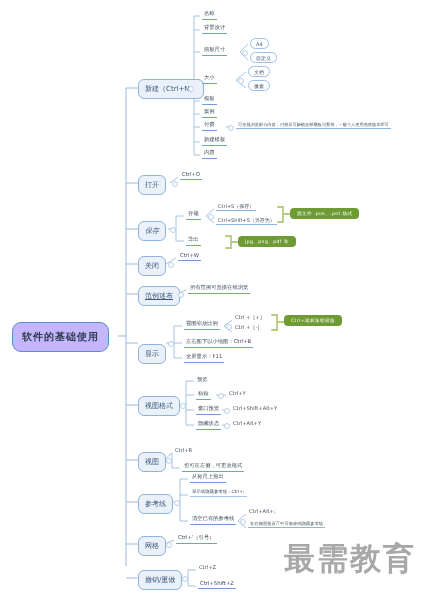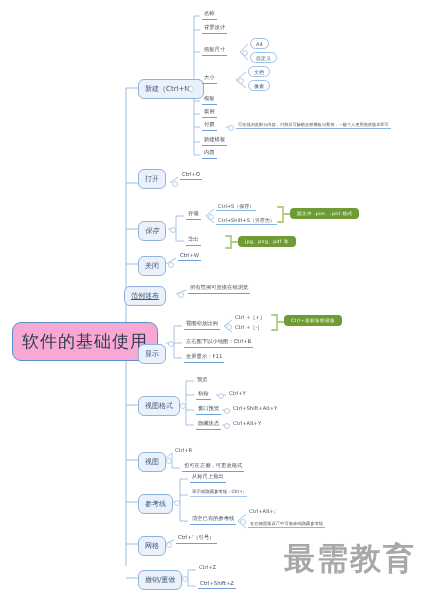--- a/index.html
+++ b/index.html
@@ -5,22 +5,22 @@
   html,body{margin:0;padding:0;background:#ffffff;}
   body{width:441px;height:598px;position:relative;overflow:hidden;
        font-family:"DejaVu Sans","Liberation Sans",sans-serif;}
   #canvas{position:absolute;left:0;top:0;width:441px;height:598px;}
   svg.lines{position:absolute;left:0;top:0;width:441px;height:598px;pointer-events:none;}
 
   .node{position:absolute;white-space:nowrap;box-sizing:border-box;}
 
   
   .root{
-    background:#f9a8d4;border:1.6px solid #5b8fd0;border-radius:9px;
-    color:#2f3d52;font-size:17px;font-weight:normal;
+    background:#c4b5fd;border:1.6px solid #5b8fd0;border-radius:9px;
+    color:#2f3d52;font-size:10px;font-weight:bold;
     padding:7px 9px;letter-spacing:1px;
   }
   
   .lvl1{
     background:#eaf1fa;border:1px solid #8fb3dd;border-radius:6px;
     color:#3d5878;font-size:7px;padding:4px 6px;text-align:center;
   }
   
   .lvl2{
     color:#3f4b5c;font-size:5.3px;padding:0 2px 1.5px 2px;
@@ -150,30 +150,30 @@
     </g>
   </svg>
 
   <div class="node root" style="left:12px;top:322px;">
     <span>软件的基础使用</span>
   </div>
 
   <div class="node lvl1" style="left:138px;top:79px;">
     <span>新建（Ctrl+N）</span>
   </div>
-  <div class="node lvl1" style="left:138px;top:169px;">
+  <div class="node lvl1" style="left:138px;top:175px;">
     <span>打开</span>
   </div>
   <div class="node lvl1" style="left:138px;top:221px;font-style:italic;">
     <span>保存</span>
   </div>
   <div class="node lvl1" style="left:138px;top:256px;font-family:Liberation Mono, monospace;">
     <span>关闭</span>
   </div>
-  <div class="node lvl1" style="left:124px;top:286px;text-decoration:underline;">
+  <div class="node lvl1" style="left:138px;top:286px;text-decoration:underline;">
     <span>范例迷布</span>
   </div>
   <div class="node lvl1" style="left:138px;top:344px;">
     <span>显示</span>
   </div>
   <div class="node lvl1" style="left:138px;top:396px;font-family:Liberation Mono, monospace;">
     <span>视图格式</span>
   </div>
   <div class="node lvl1" style="left:138px;top:452px;">
     <span>视图</span>

